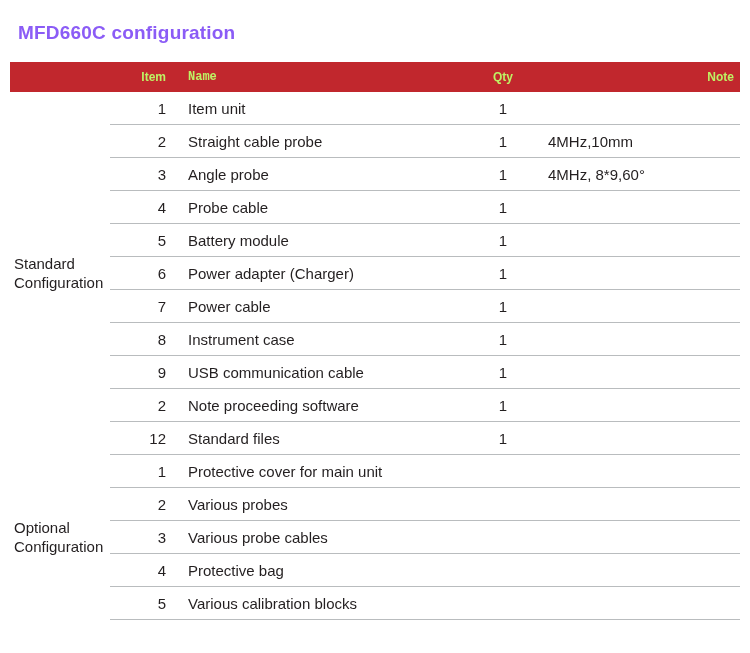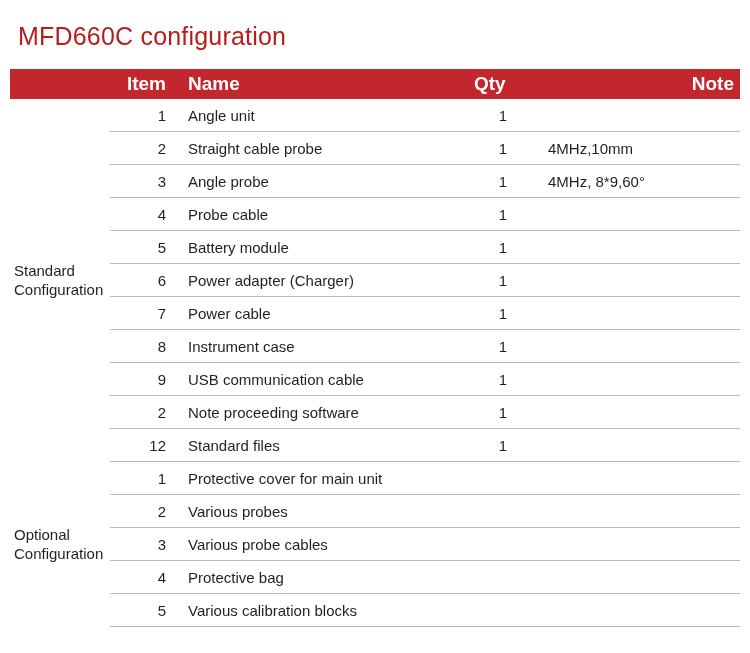--- a/index.html
+++ b/index.html
@@ -17,55 +17,55 @@
 
   .page {
     position: relative;
     width: 750px;
     height: 653px;
     box-sizing: border-box;
     padding: 0 10px;
   }
 
   .doc-title {
-    font-size: 25px;
-    font-weight: normal;
-    color: #b91c1c;
+    font-size: 19px;
+    font-weight: bold;
+    color: #8b5cf6;
     margin: 22px 0 0 8px;
     letter-spacing: 0.2px;
   }
 
   table.config-table {
     margin-top: 18px;
     border-collapse: collapse;
     width: 730px;
     table-layout: fixed;
   }
 
   table.config-table col.c-group { width: 100px; }
   table.config-table col.c-item  { width: 68px; }
   table.config-table col.c-name  { width: 290px; }
   table.config-table col.c-qty   { width: 70px; }
   table.config-table col.c-note  { width: 202px; }
 
   thead th {
     background: #c1272d;
-    color: #ffffff;
-    font-size: 19px;
+    color: #bef264;
+    font-size: 12px;
     font-weight: bold;
     height: 30px;
     padding: 0 6px;
     text-align: left;
     vertical-align: middle;
     border: none;
   }
   thead th.th-group { }
   thead th.th-item { text-align: right; padding-right: 12px; }
-  thead th.th-name { padding-left: 10px; }
-  thead th.th-qty  { text-align: left; }
+  thead th.th-name { padding-left: 10px; font-family: Liberation Mono, monospace; }
+  thead th.th-qty  { text-align: center; }
   thead th.th-note { padding-left: 10px; text-align: right; }
 
   tbody td {
     height: 32px;
     font-size: 15px;
     color: #231f20;
     vertical-align: middle;
     padding: 0 6px;
     border-bottom: 1px solid #b9bcbe;
   }
@@ -122,21 +122,21 @@
         <th class="th-name">Name</th>
         <th class="th-qty">Qty</th>
         <th class="th-note">Note</th>
       </tr>
     </thead>
     <tbody>
 
       <tr>
         <td class="group-cell no-rule" rowspan="11">Standard Configuration</td>
         <td class="item-cell">1</td>
-        <td class="name-cell">Angle unit</td>
+        <td class="name-cell">Item unit</td>
         <td class="qty-cell">1</td>
         <td class="note-cell"></td>
       </tr>
       <tr>
         <td class="item-cell">2</td>
         <td class="name-cell">Straight cable probe</td>
         <td class="qty-cell">1</td>
         <td class="note-cell">4MHz,10mm</td>
       </tr>
       <tr>

